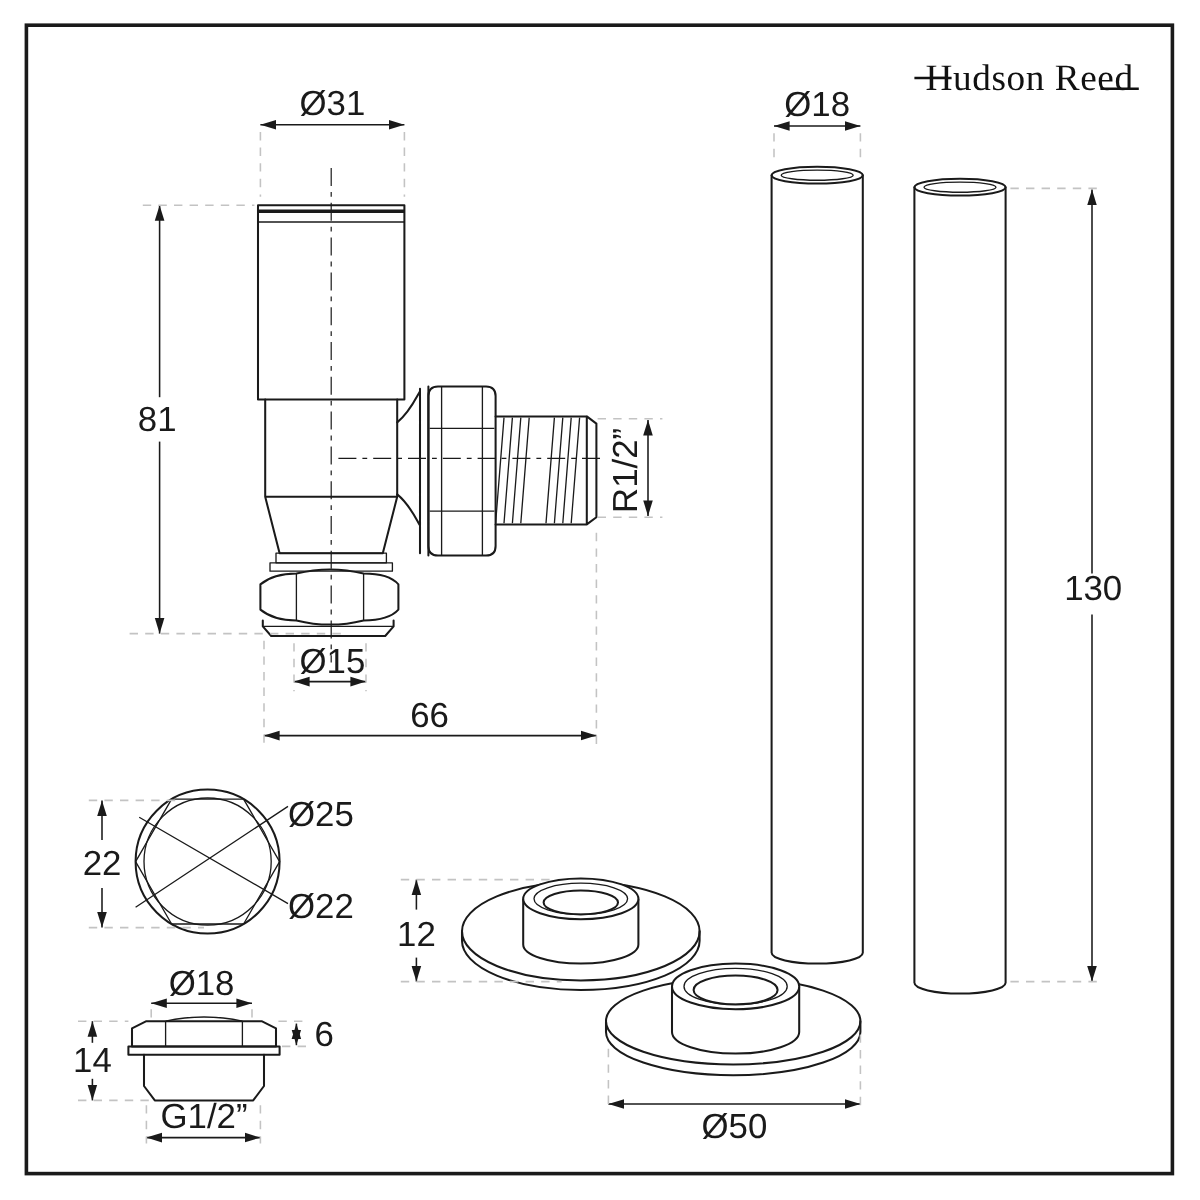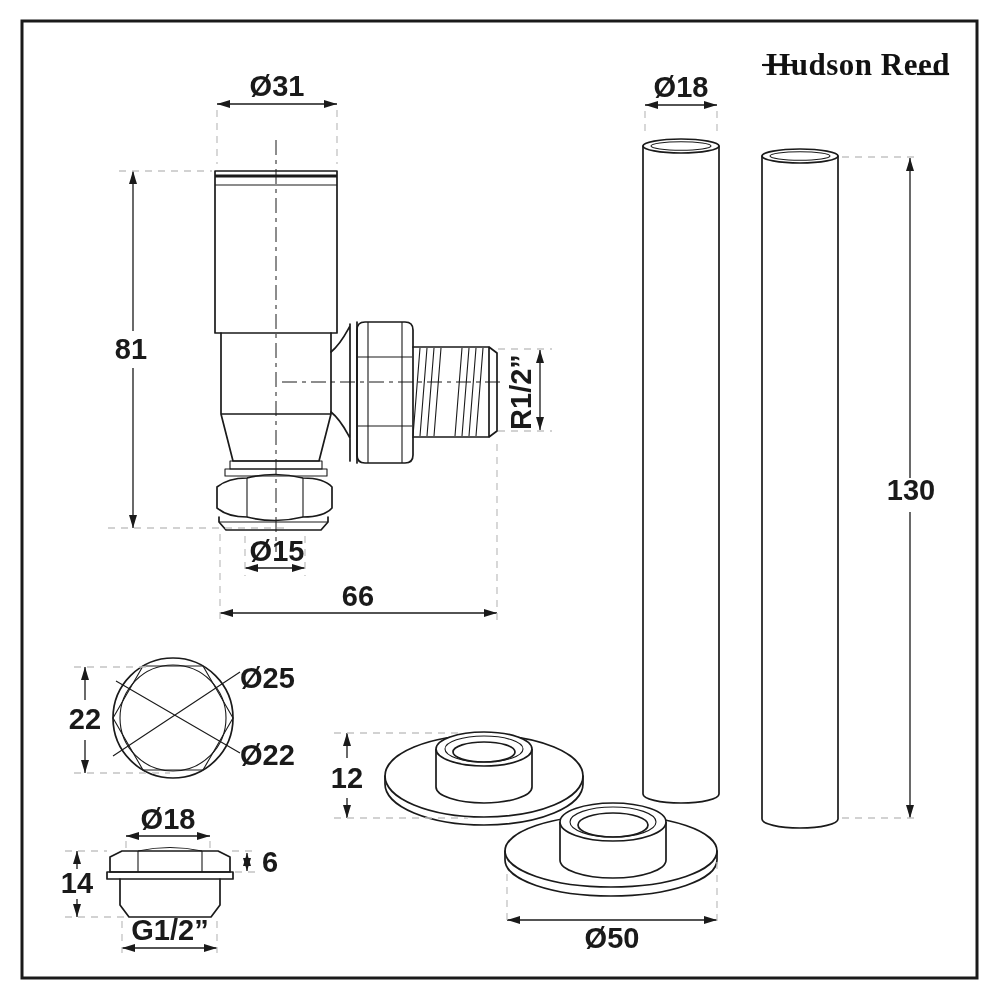--- a/index.html
+++ b/index.html
@@ -1,16 +1,16 @@
 <!DOCTYPE html>
 <html><head>
 <meta charset="utf-8">
 <style>
   html,body{margin:0;padding:0;background:#ffffff;}
-  .sheet{position:relative;width:1000px;height:1000px;background:#ffffff;overflow:hidden;font-weight:bold;}
+  .sheet{position:relative;width:1000px;height:1000px;background:#ffffff;overflow:hidden;}
   svg{display:block;}
   .outline{fill:none;stroke:#1a1a1a;stroke-width:1.7;stroke-linejoin:round;stroke-linecap:round;}
   .thin{fill:none;stroke:#1a1a1a;stroke-width:1.1;stroke-linejoin:round;}
   .fillw{fill:#ffffff;stroke:#1a1a1a;stroke-width:1.7;stroke-linejoin:round;}
   .dim{fill:none;stroke:#1a1a1a;stroke-width:1.3;}
   .ext{fill:none;stroke:#c3c3c3;stroke-width:1.3;stroke-dasharray:7 6;}
   .cl{fill:none;stroke:#1a1a1a;stroke-width:1;stroke-dasharray:15 5 4 5;}
   .lbl{font-family:"Liberation Sans","DejaVu Sans",sans-serif;font-size:29px;fill:#1a1a1a;text-anchor:middle;}
   .lbl-start{text-anchor:start;}
   .logo{font-family:"Liberation Serif","DejaVu Serif",serif;font-size:31px;fill:#111111;text-anchor:middle;letter-spacing:0.5px;}

